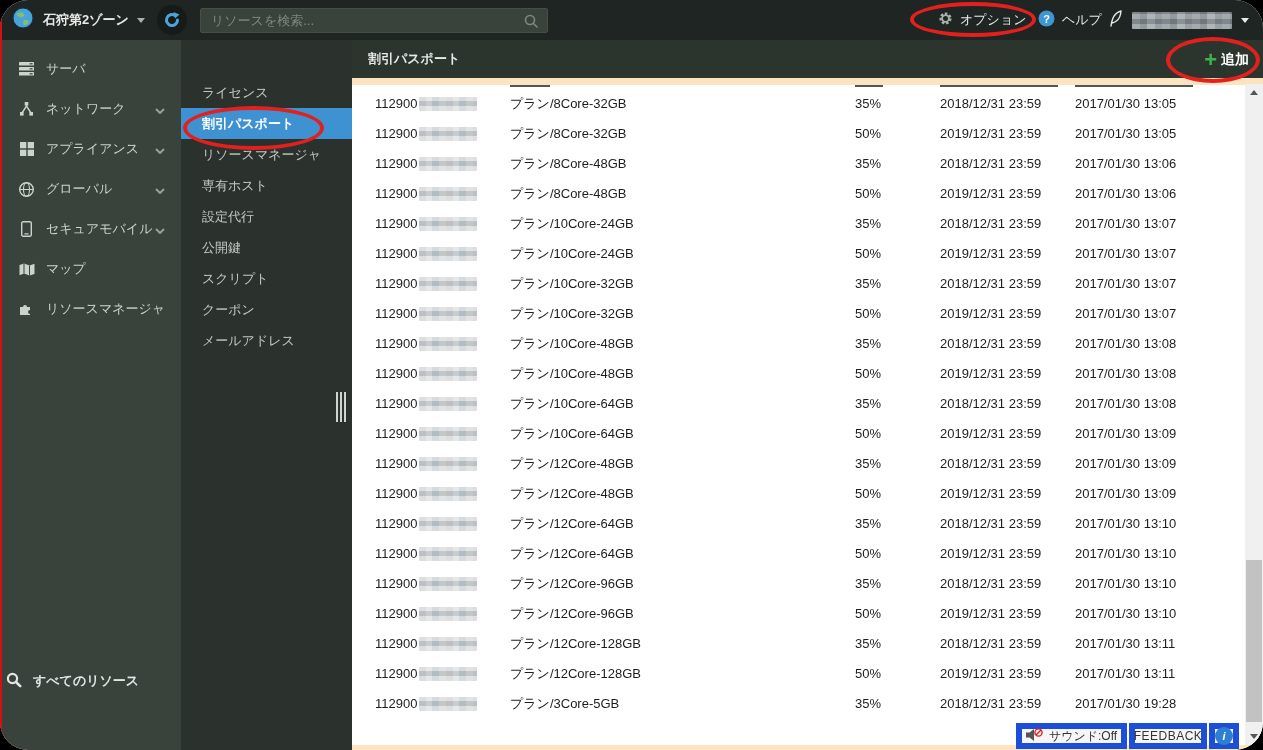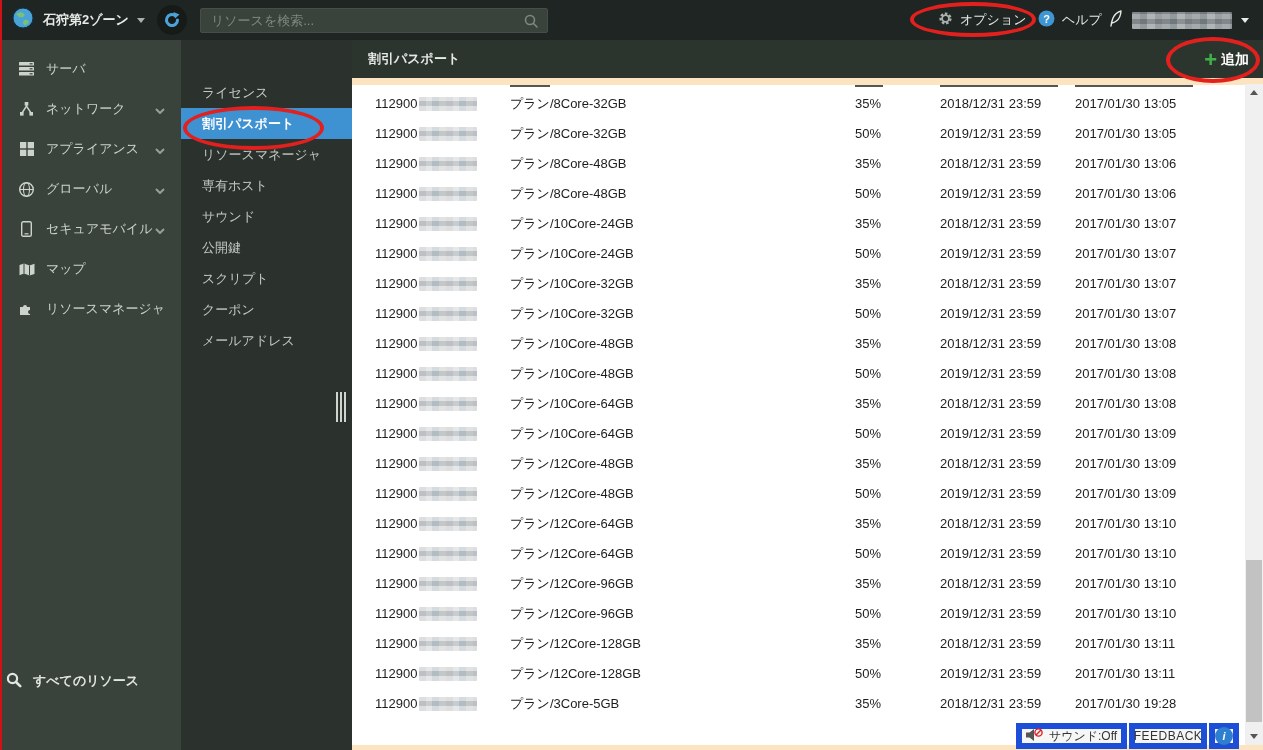--- a/index.html
+++ b/index.html
@@ -1,17 +1,17 @@
 <!DOCTYPE html>
 <html><head>
 <meta charset="utf-8">
 <style>
   html,body{margin:0;padding:0;background:#000;}
   *{box-sizing:border-box;font-family:"Liberation Sans","DejaVu Sans",sans-serif;}
-  .screen{position:relative;width:1263px;height:750px;overflow:hidden;background:#fff;}
+  .screen{position:relative;width:1263px;height:750px;overflow:hidden;background:#fff;border-radius:28px;}
 
   
   .topbar{position:absolute;left:0;top:0;width:1263px;height:40px;background:#1f2522;z-index:30;}
   .zone{position:absolute;left:12px;top:0;height:40px;display:flex;align-items:center;cursor:pointer;}
   .zone-label{color:#e8ebe8;font-size:13px;font-weight:bold;margin-left:9px;}
   .zone-caret{margin-left:8px;}
   .refresh-btn{position:absolute;left:157px;top:5px;width:30px;height:30px;border-radius:50%;background:#161b18;display:flex;align-items:center;justify-content:center;cursor:pointer;}
   .searchbox{position:absolute;left:200px;top:8px;width:348px;height:25px;background:#3a423c;border:1px solid #454e47;border-radius:2px;}
   .searchbox input{position:absolute;left:0;top:0;width:100%;height:100%;background:transparent;border:none;outline:none;color:#cfd5cf;font-size:13px;padding:0 30px 0 10px;}
   .searchbox input::placeholder{color:#7f8881;}
@@ -253,21 +253,21 @@
           </svg></span>
       <span class="lbl">すべてのリソース</span>
     </div>
   </nav>
 
   <nav class="subsidebar">
     <div class="sub-item">ライセンス</div>
     <div class="sub-item active">割引パスポート</div>
     <div class="sub-item">リソースマネージャ</div>
     <div class="sub-item">専有ホスト</div>
-    <div class="sub-item">サウンド</div>
+    <div class="sub-item">設定代行</div>
     <div class="sub-item">公開鍵</div>
     <div class="sub-item">スクリプト</div>
     <div class="sub-item">クーポン</div>
     <div class="sub-item">メールアドレス</div>
   </nav>
 
   <div class="resize-handle">
       <i></i>
       <i></i>
       <i></i>

